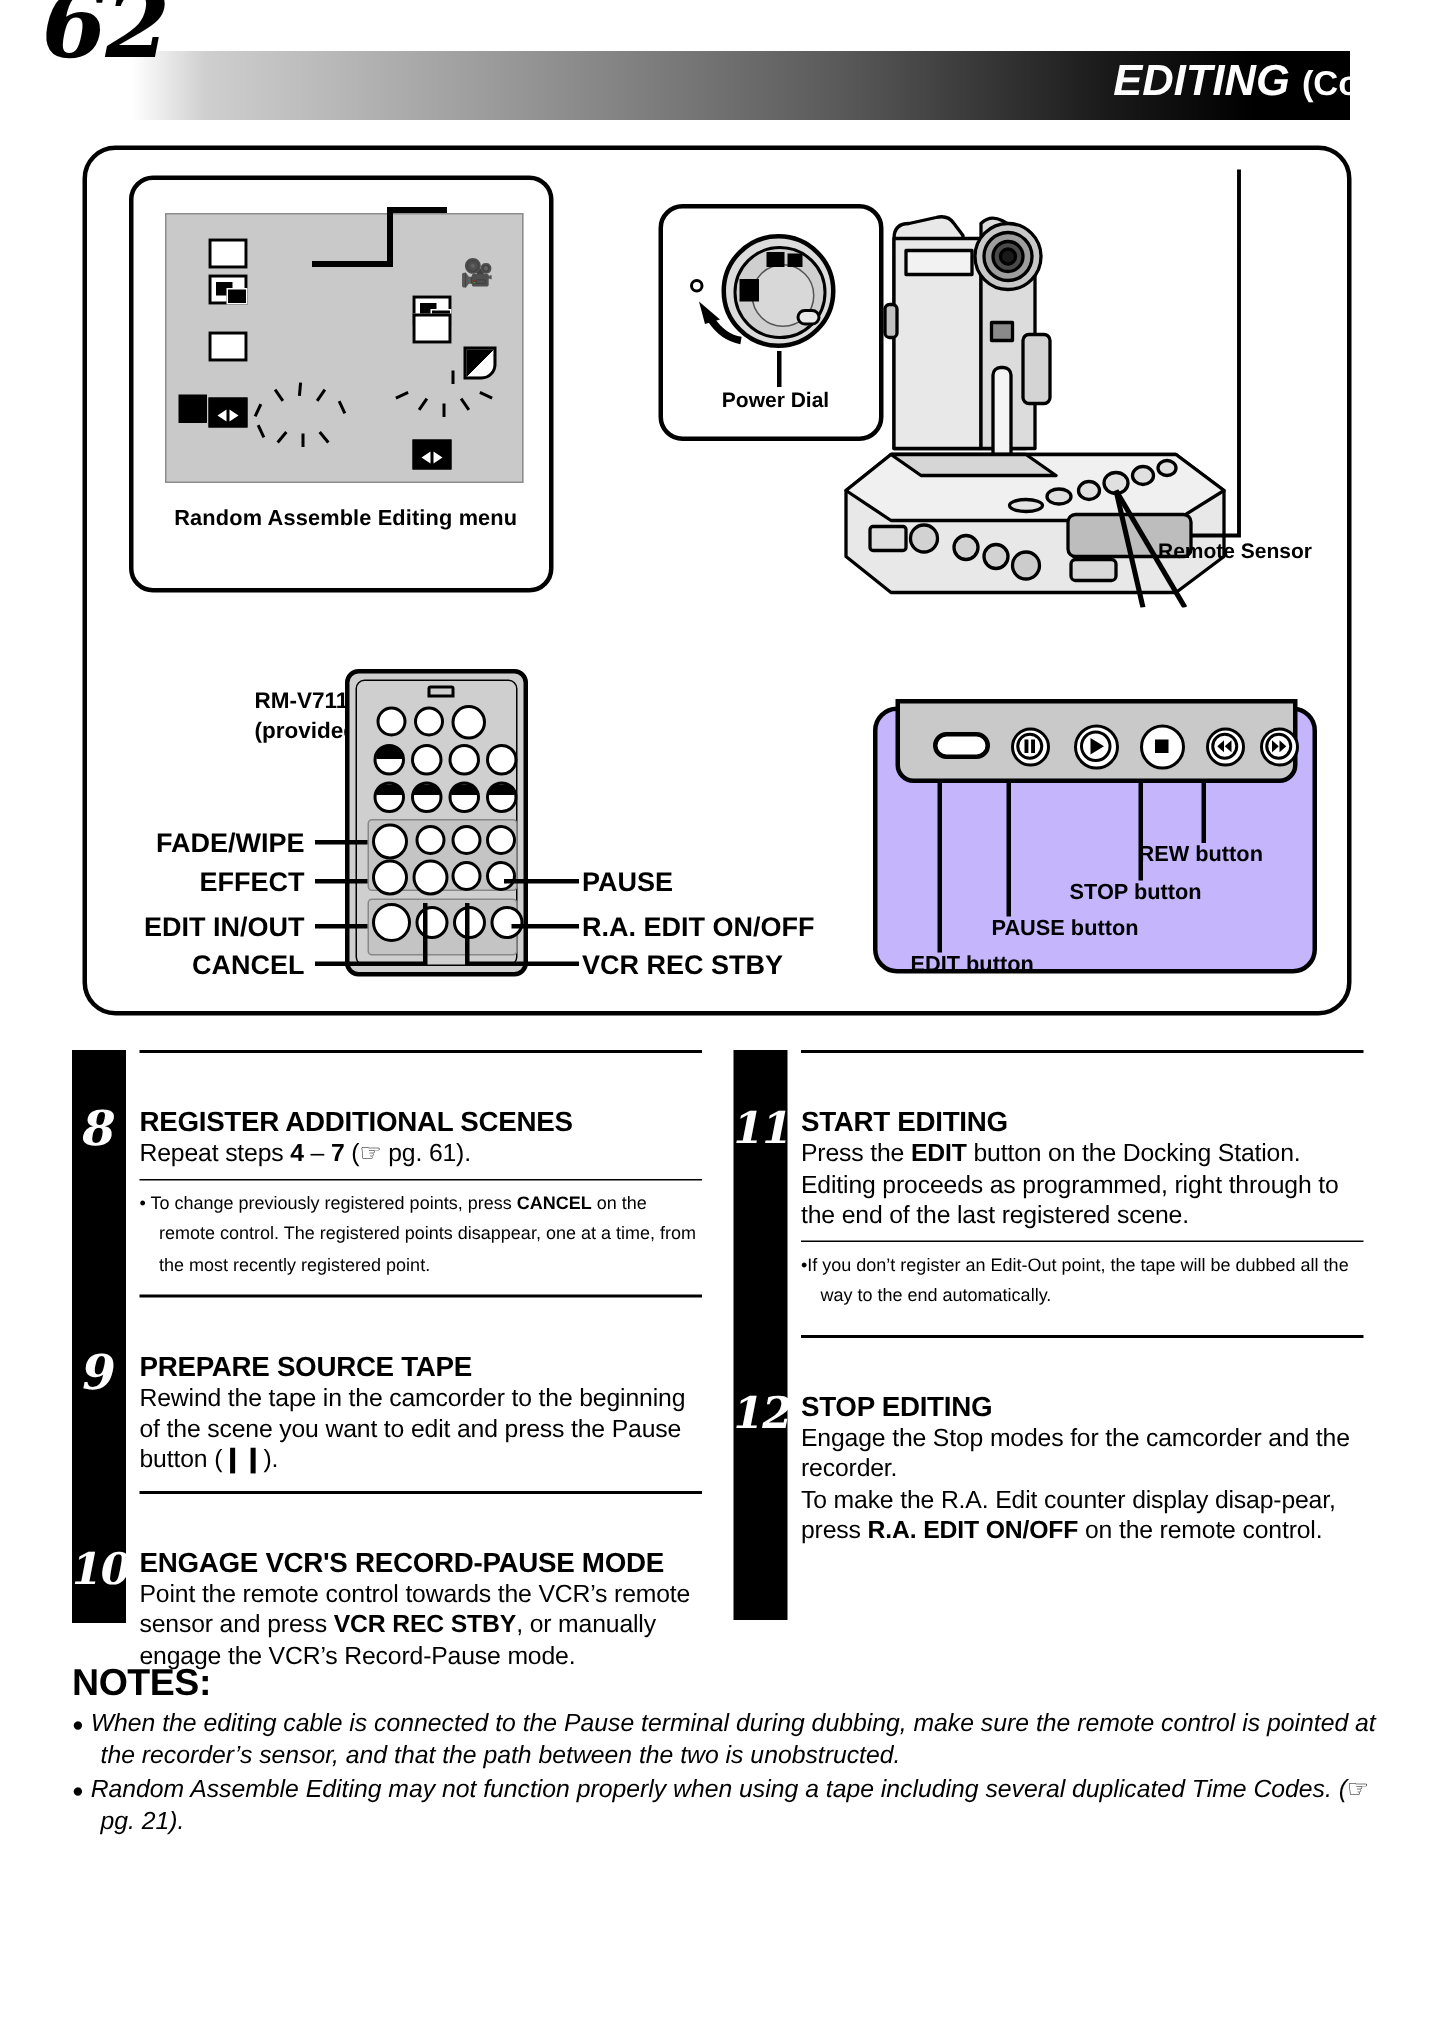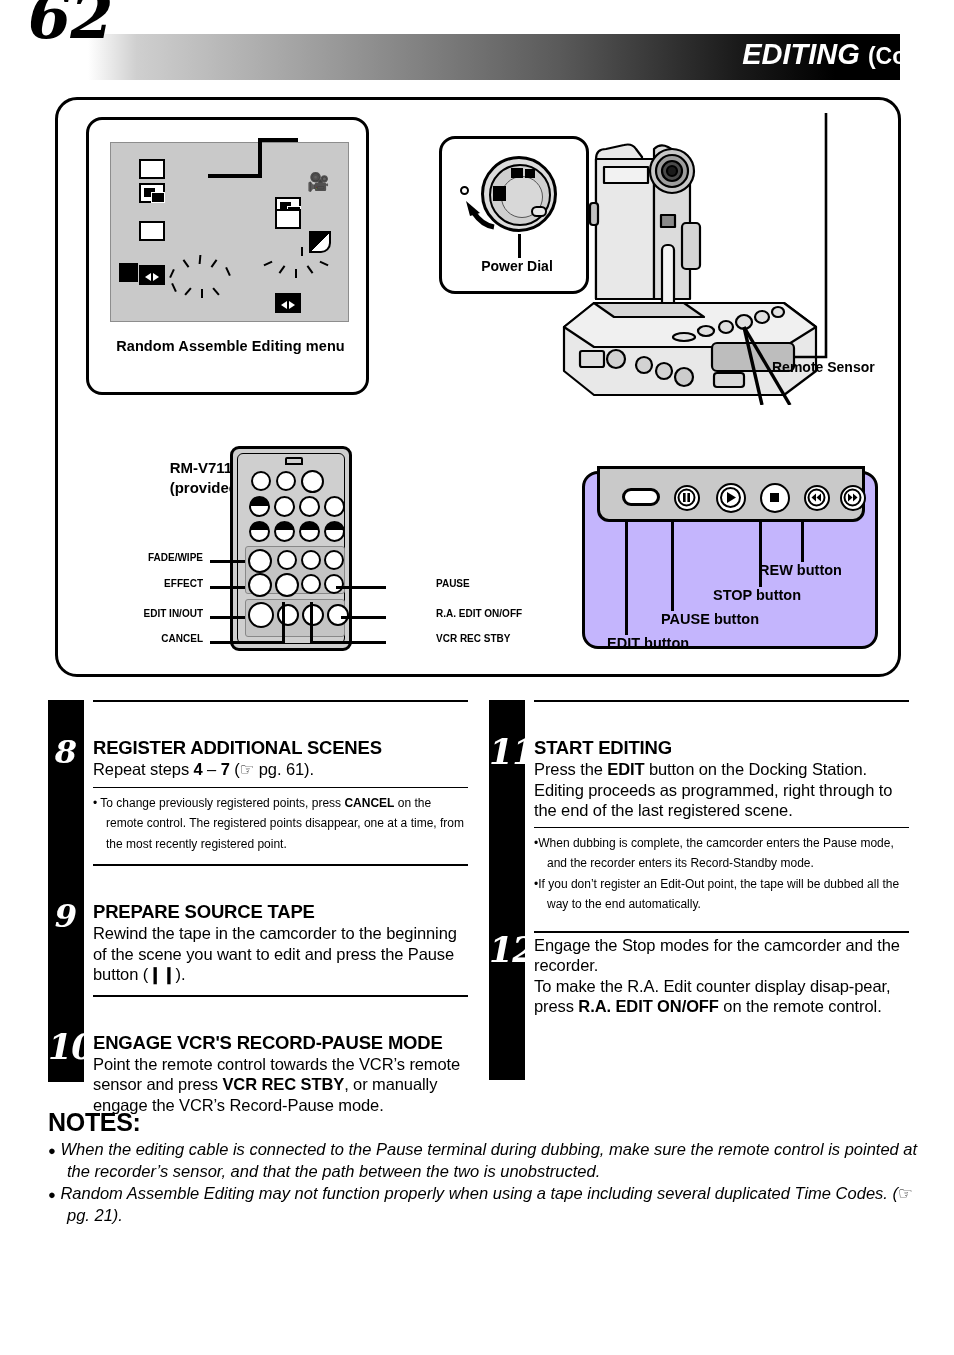--- a/index.html
+++ b/index.html
@@ -158,21 +158,21 @@
     position:absolute; left:52px; top:8px; width:18px; height:8px;
     background:#cfcfcf; border:2.5px solid #000; border-radius:2px 2px 0 0;
   }
   .rbtn {
     position: absolute; border: 2px solid #000; border-radius: 50%;
     background: #fff;
   }
   .rgroup {
     position:absolute; border:1.5px solid #888; background:#c4c4c4; border-radius:3px;
   }
-  .rlabel { position: absolute; font-size: 10px; font-weight: 700; white-space: nowrap; padding-left: 48px; }
+  .rlabel { position: absolute; font-size: 18px; font-weight: 700; white-space: nowrap; }
   .rlabel.left { text-align: right; }
   .lead { position: absolute; background: #000; height: 2.5px; }
   .lead-v { position: absolute; background: #000; width: 2.5px; }
 
   
   .dock-panel {
     position: absolute; left: 524px; top: 371px; width: 296px; height: 178px;
     border: 3px solid #000; border-radius: 16px; background: #c4b5fd;
   }
   .dock-strip {
@@ -197,21 +197,21 @@
   }
   .numbar-left { height: 382px; }
   .numbar-right { height: 380px; }
   .step { position: relative; padding-left: 45px; }
   .stepnum {
     position: absolute; left: 0px; width: 36px; text-align: center;
     font-family: "DejaVu Serif", "Liberation Serif", serif;
     font-style: italic; font-weight: 700; color: #fff; font-size: 32px;
     line-height: 34px;
   }
-  .stepnum.two { font-size: 35px; letter-spacing: -1px; }
+  .stepnum.two { font-size: 29px; letter-spacing: -1px; }
   .rule { border-top: 2.5px solid #000; margin: 0 0 2px 45px; }
   .rule-thin { border-top: 1.6px solid #000; margin: 6px 0 5px 45px; }
   .step-title {
     font-size: 18.5px; font-weight: 700; line-height: 22px; letter-spacing: -.2px; margin-top: 35px;
   }
   .step-body {
     font-size: 16.5px; line-height: 20.5px; letter-spacing: -.1px;
   }
   .bullets { font-size: 12px; line-height: 20.5px; }
   .bullets p { margin: 0 0 0 0; padding-left: 13px; text-indent: -13px; }
@@ -515,28 +515,28 @@
   <div class="rule"></div>
   <div class="step">
     <div class="stepnum two" style="top:-2px;">11</div>
     <div class="step-title">START EDITING</div>
     <div class="step-body">Press the <b>EDIT</b> button on the Docking Station. Editing proceeds as programmed, right through to the end of the last registered scene.</div>
   </div>
 
   <div class="rule-thin"></div>
   <div class="step">
     <div class="bullets">
-      <p>•When dubbing is complete, the camcorder enters the Pause mode, and the recorder enters its Record-Standby mode.</p>
       <p>•If you don’t register an Edit-Out point, the tape will be dubbed all the way to the end automatically.</p>
     </div>
   </div>
 
   <div class="rule" style="margin-top:16px;"></div>
   <div class="step">
     <div class="stepnum two" style="top:-2px;">12</div>
+    <div class="step-title">STOP EDITING</div>
     <div class="step-body">Engage the Stop modes for the camcorder and the recorder.<br>To make the R.A. Edit counter display disap-pear, press <b>R.A. EDIT ON/OFF</b> on the remote control.</div>
   </div>
 </div>
 
 <div class="notes">
   <div class="notes-title">NOTES:</div>
   <div class="notes-list">
     <p><span class="nb">●</span> <span>When the editing cable is connected to the Pause terminal during dubbing, make sure the remote control is pointed at the recorder’s sensor, and that the path between the two is unobstructed.</span></p>
     <p><span class="nb">●</span> <span>Random Assemble Editing may not function properly when using a tape including several duplicated Time Codes. (<span class="hand">☞</span> pg. 21).</span></p>
   </div>

